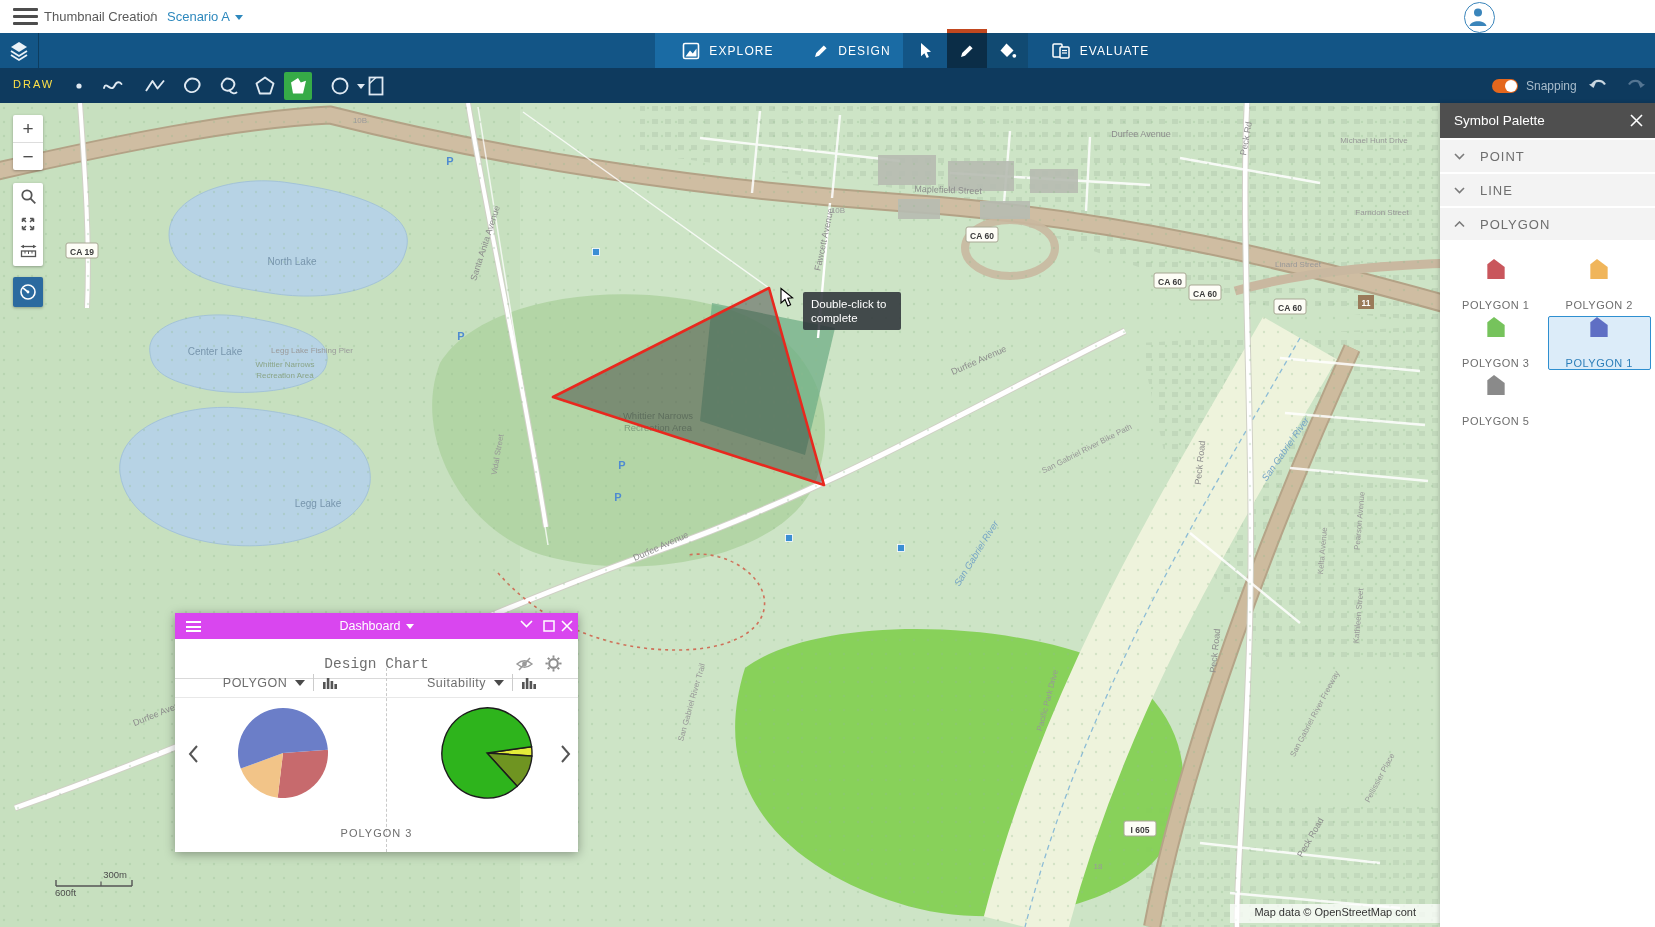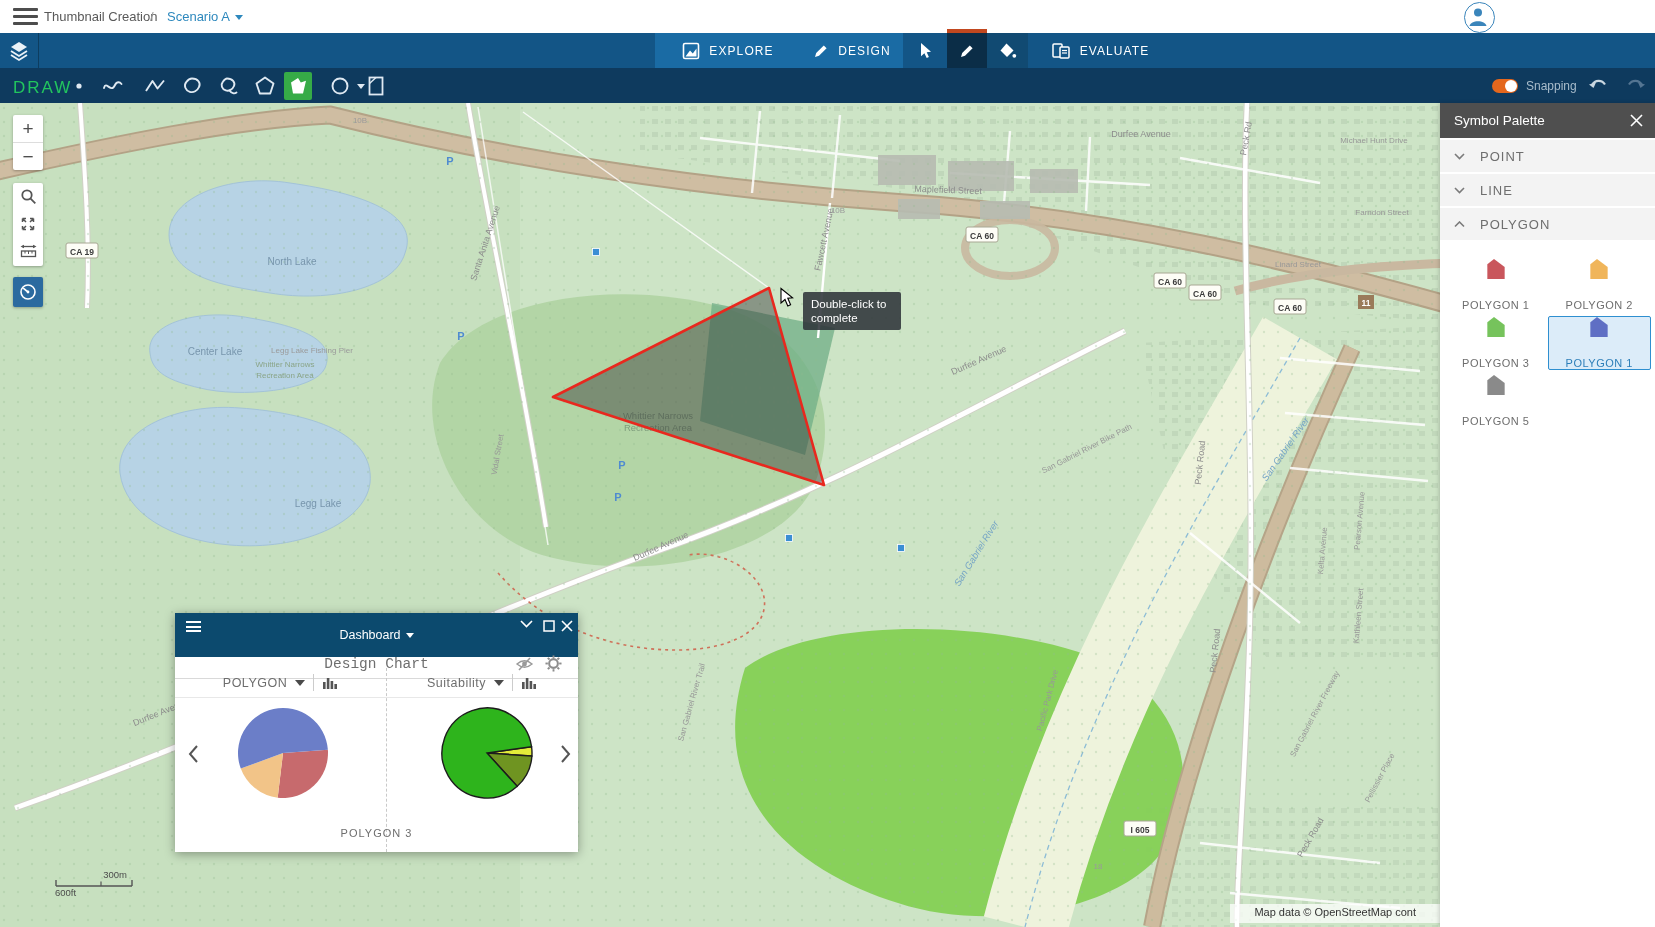--- a/index.html
+++ b/index.html
@@ -20,21 +20,21 @@
   .navbtn{position:absolute;top:0;height:35px;display:flex;align-items:center;justify-content:center;gap:9px;color:#fff;font-size:12px;letter-spacing:1.1px;cursor:pointer;}
   #nav-layers{left:0;width:38px;border-right:1px solid rgba(0,0,0,.28);}
   #nav-explore{left:655px;width:146px;background:#1a6ba4;}
   #nav-design{left:801px;width:102px;background:#1a6ba4;}
   #nav-select{left:903px;width:44px;}
   #nav-pencil{left:947px;width:40px;background:#0b2d47;}
   #nav-fill{left:987px;width:41px;background:#114a72;}
   #nav-evaluate{left:1040px;width:120px;}
   
   #drawbar{position:absolute;left:0;top:68px;width:1655px;height:35px;background:#0e3a5e;}
-  #draw-label{position:absolute;left:13px;top:10px;font-size:17px;letter-spacing:2px;color:#22c55e;}
+  #draw-label{position:absolute;left:13px;top:10px;font-size:11px;letter-spacing:2px;color:#fde047;}
   .tool{position:absolute;top:4px;width:28px;height:28px;display:flex;align-items:center;justify-content:center;cursor:pointer;border-radius:2px;}
   .tool.active{background:#36ab47;}
   #snap-toggle{position:absolute;left:1492px;top:11px;width:26px;height:14px;background:#e4671d;border-radius:8px;cursor:pointer;}
   #snap-toggle .knob{position:absolute;right:1px;top:1px;width:12px;height:12px;background:#fff;border-radius:50%;}
   #snap-label{position:absolute;left:1526px;top:11px;font-size:12px;color:#a8bccb;}
   #undo-btn,#redo-btn{position:absolute;top:8px;cursor:pointer;}
   #undo-btn{left:1588px;}
   #redo-btn{left:1626px;}
   
   #map-wrap{position:absolute;left:0;top:103px;width:1655px;height:824px;}
@@ -56,21 +56,21 @@
   #ctl-gauge{position:absolute;left:13px;top:277px;width:30px;height:30px;background:#2b6a9f;border-radius:2px;display:flex;align-items:center;justify-content:center;cursor:pointer;box-shadow:0 1px 3px rgba(0,0,0,.3);}
   
   #tooltip{position:absolute;left:803px;top:292px;width:82px;background:rgba(47,52,58,.88);color:#fff;font-size:11.5px;line-height:14px;padding:5px 8px;border-radius:2px;z-index:30;}
   #cursor{position:absolute;left:778px;top:287px;z-index:31;}
   
   #scalebar{position:absolute;left:55px;top:869px;color:#4c4c4c;font-size:9.5px;z-index:10;}
   #scalebar .row1{text-align:right;width:72px;}
   #attribution{position:absolute;right:215px;bottom:4px;height:15px;background:rgba(255,255,255,.72);color:#333;font-size:11px;padding:2px 24px;z-index:10;white-space:nowrap;}
   
   #dashboard{position:absolute;left:175px;top:613px;width:403px;height:239px;background:#fff;box-shadow:0 2px 10px rgba(0,0,0,.35);z-index:40;}
-  #db-title{position:absolute;left:0;top:0;width:100%;height:44px;background:#0c4a6e;display:flex;align-items:center;}
+  #db-title{position:absolute;left:0;top:0;width:100%;height:26px;background:#d946ef;display:flex;align-items:center;}
   #db-title .title{position:absolute;left:0;right:0;text-align:center;color:#fff;font-size:12.5px;}
   #db-title .title .caret{border-top-color:#fff;}
   #db-burger{position:absolute;left:11px;top:8px;width:15px;cursor:pointer;}
   #db-burger div{height:2px;background:#fff;margin-bottom:2.5px;}
   .db-winic{position:absolute;top:7px;cursor:pointer;}
   #db-min{right:45px;}#db-max{right:23px;}#db-close{right:5px;}
   #db-chartrow{position:absolute;left:0;top:36px;width:100%;height:29px;border-bottom:1px solid #d9d9d9;font-family:Liberation Mono, monospace;}
   #db-charttitle{position:absolute;left:0;right:0;top:7px;text-align:center;font-size:14.5px;color:#6e6e6e;}
   #db-eye{position:absolute;right:44px;top:8px;cursor:pointer;}
   #db-gear{position:absolute;right:16px;top:6px;cursor:pointer;}

